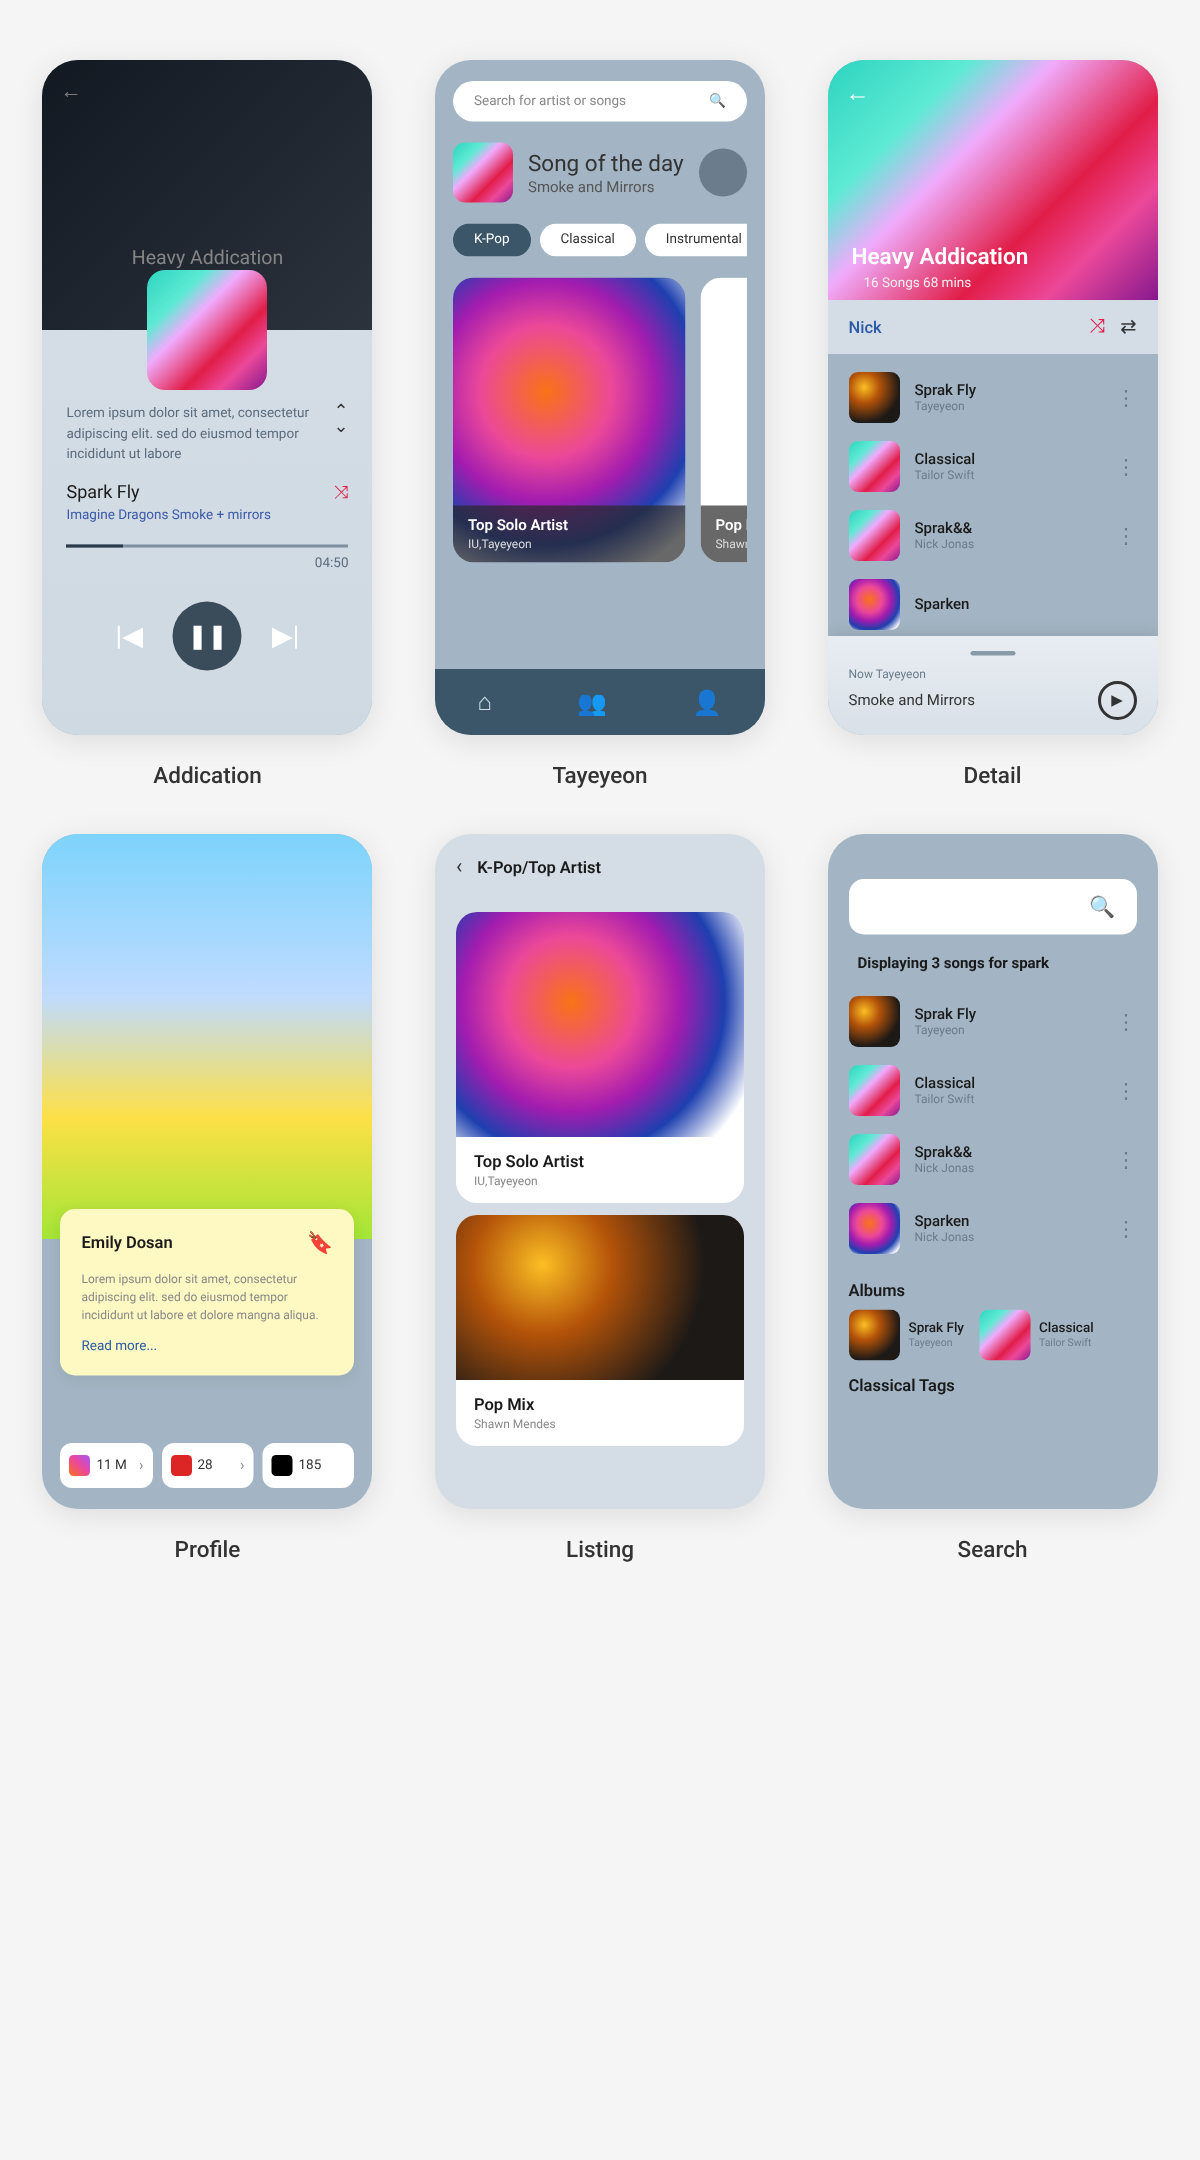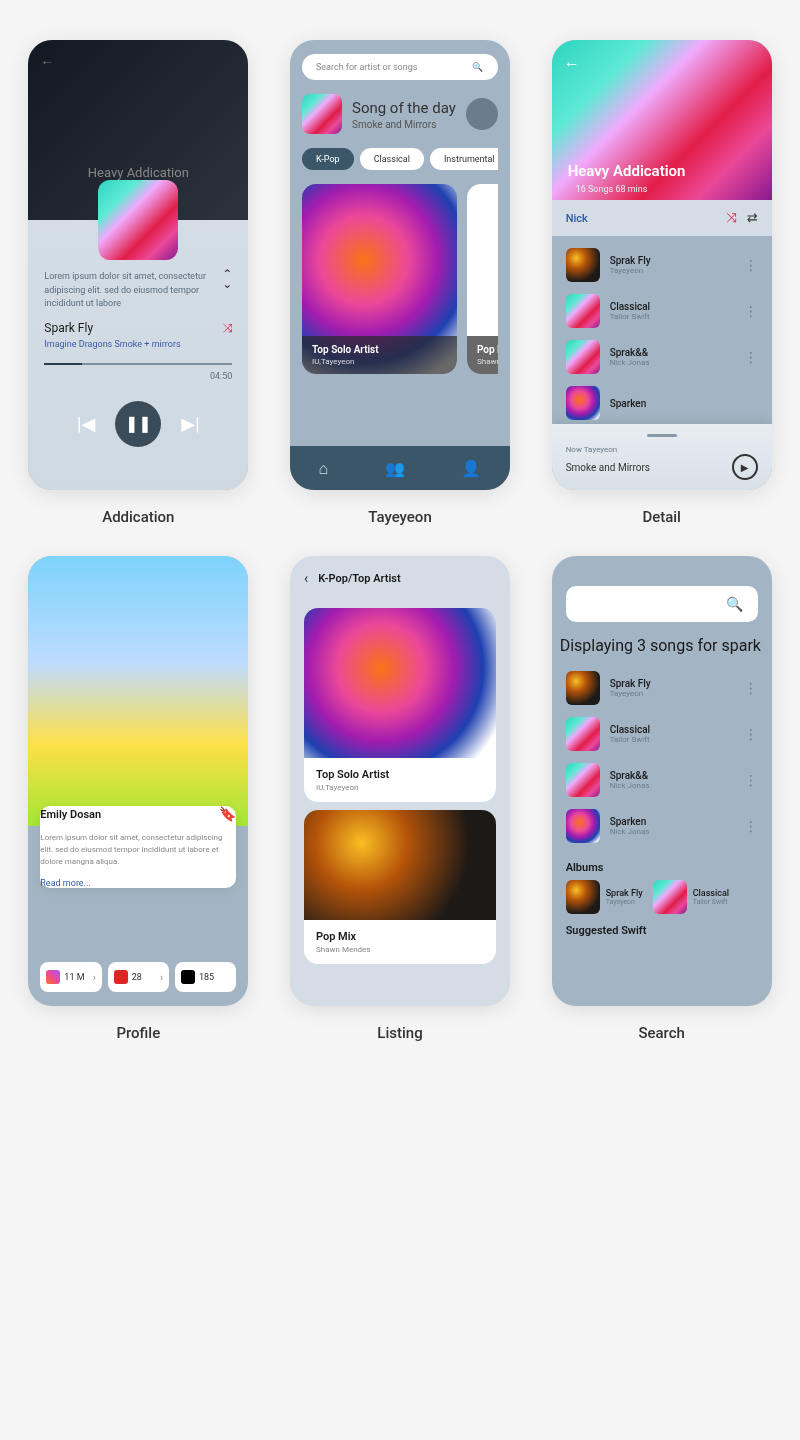--- a/index.html
+++ b/index.html
@@ -76,21 +76,21 @@
 .dt-item-more{color:#6b7d8c;font-size:14px}
 .dt-np{position:absolute;bottom:0;left:0;right:0;background:linear-gradient(180deg,#e8edf2,#d8e0e8);padding:10px 14px;box-shadow:0 -2px 10px rgba(0,0,0,0.1)}
 .dt-np-handle{width:30px;height:3px;background:#8899a8;border-radius:2px;margin:0 auto 8px}
 .dt-np-label{font-size:8px;color:#6b7d8c}
 .dt-np-row{display:flex;justify-content:space-between;align-items:center}
 .dt-np-song{font-size:10px;color:#333}
 .dt-np-play{width:26px;height:26px;border:2px solid #333;border-radius:50%;display:flex;align-items:center;justify-content:center;font-size:10px;color:#333}
 
 
 .pf-img{height:270px;background:linear-gradient(180deg,#7dd3fc 0%,#bfdbfe 40%,#fde047 70%,#a3e635 100%);position:relative}
-.pf-card{position:absolute;top:250px;left:12px;right:12px;background:#ffffff;border-radius:10px;box-shadow:0 2px 10px rgba(0,0,0,0.08)}
+.pf-card{position:absolute;top:250px;left:12px;right:12px;background:#fef9c3;border-radius:10px;padding:14px;box-shadow:0 2px 10px rgba(0,0,0,0.08)}
 .pf-name-row{display:flex;justify-content:space-between;align-items:center;margin-bottom:10px}
 .pf-name{font-size:11px;font-weight:600;color:#1a1a1a}
 .pf-bookmark{font-size:14px;color:#333}
 .pf-desc{font-size:8px;color:#888;line-height:1.5;margin-bottom:10px}
 .pf-readmore{font-size:9px;color:#2a5aa8}
 .pf-social{position:absolute;bottom:14px;left:12px;right:12px;display:flex;gap:6px}
 .pf-social-item{flex:1;background:#fff;border-radius:8px;padding:8px 6px;display:flex;align-items:center;gap:4px;font-size:9px;color:#333}
 .pf-social-icon{width:14px;height:14px;border-radius:3px}
 .pf-ig{background:linear-gradient(45deg,#f97316,#ec4899,#a855f7)}
 .pf-yt{background:#dc2626}
@@ -103,21 +103,21 @@
 .ls-title{font-size:11px;color:#1a1a1a;font-weight:600}
 .ls-card{margin:8px 14px;background:#fff;border-radius:14px;overflow:hidden}
 .ls-card-img{height:150px}
 .ls-card-body{padding:10px 12px}
 .ls-card-title{font-size:11px;color:#1a1a1a;font-weight:600}
 .ls-card-sub{font-size:8px;color:#888;margin-top:2px}
 
 
 .sr-search{margin:30px 14px 14px;background:#fff;border-radius:10px;padding:10px 14px;display:flex;align-items:center;justify-content:flex-end}
 .sr-search-icon{font-size:14px;color:#333}
-.sr-result-label{font-size:16px;color:#1a1a1a;font-weight:400;margin:8px 8px}
+.sr-result-label{font-size:10px;color:#1a1a1a;font-weight:700;margin:8px 20px}
 .sr-section-label{font-size:11px;color:#1a1a1a;font-weight:600;margin:10px 14px 6px}
 .sr-albums{display:flex;gap:10px;margin:4px 14px;overflow:hidden}
 .sr-album{display:flex;align-items:center;gap:6px;flex-shrink:0}
 .sr-album-img{width:34px;height:34px;border-radius:6px}
 .sr-album-text{display:flex;flex-direction:column}
 .sr-album-title{font-size:9px;color:#1a1a1a;font-weight:500}
 .sr-album-artist{font-size:7px;color:#6b7d8c}
 </style>
 </head>
 <body>
@@ -370,19 +370,19 @@
               </div>
           </div>
           <div class="sr-album">
             <div class="sr-album-img art-bg"></div>
             <div class="sr-album-text">
                 <div class="sr-album-title">Classical</div>
                 <div class="sr-album-artist">Tailor Swift</div>
               </div>
           </div>
         </div>
-        <div class="sr-section-label">Suggested Swift</div>
+        <div class="sr-section-label">Classical Tags</div>
       </div>
       <div class="caption">Search</div>
     </div>
 
   </div>
 </div>
 
 </body></html>

